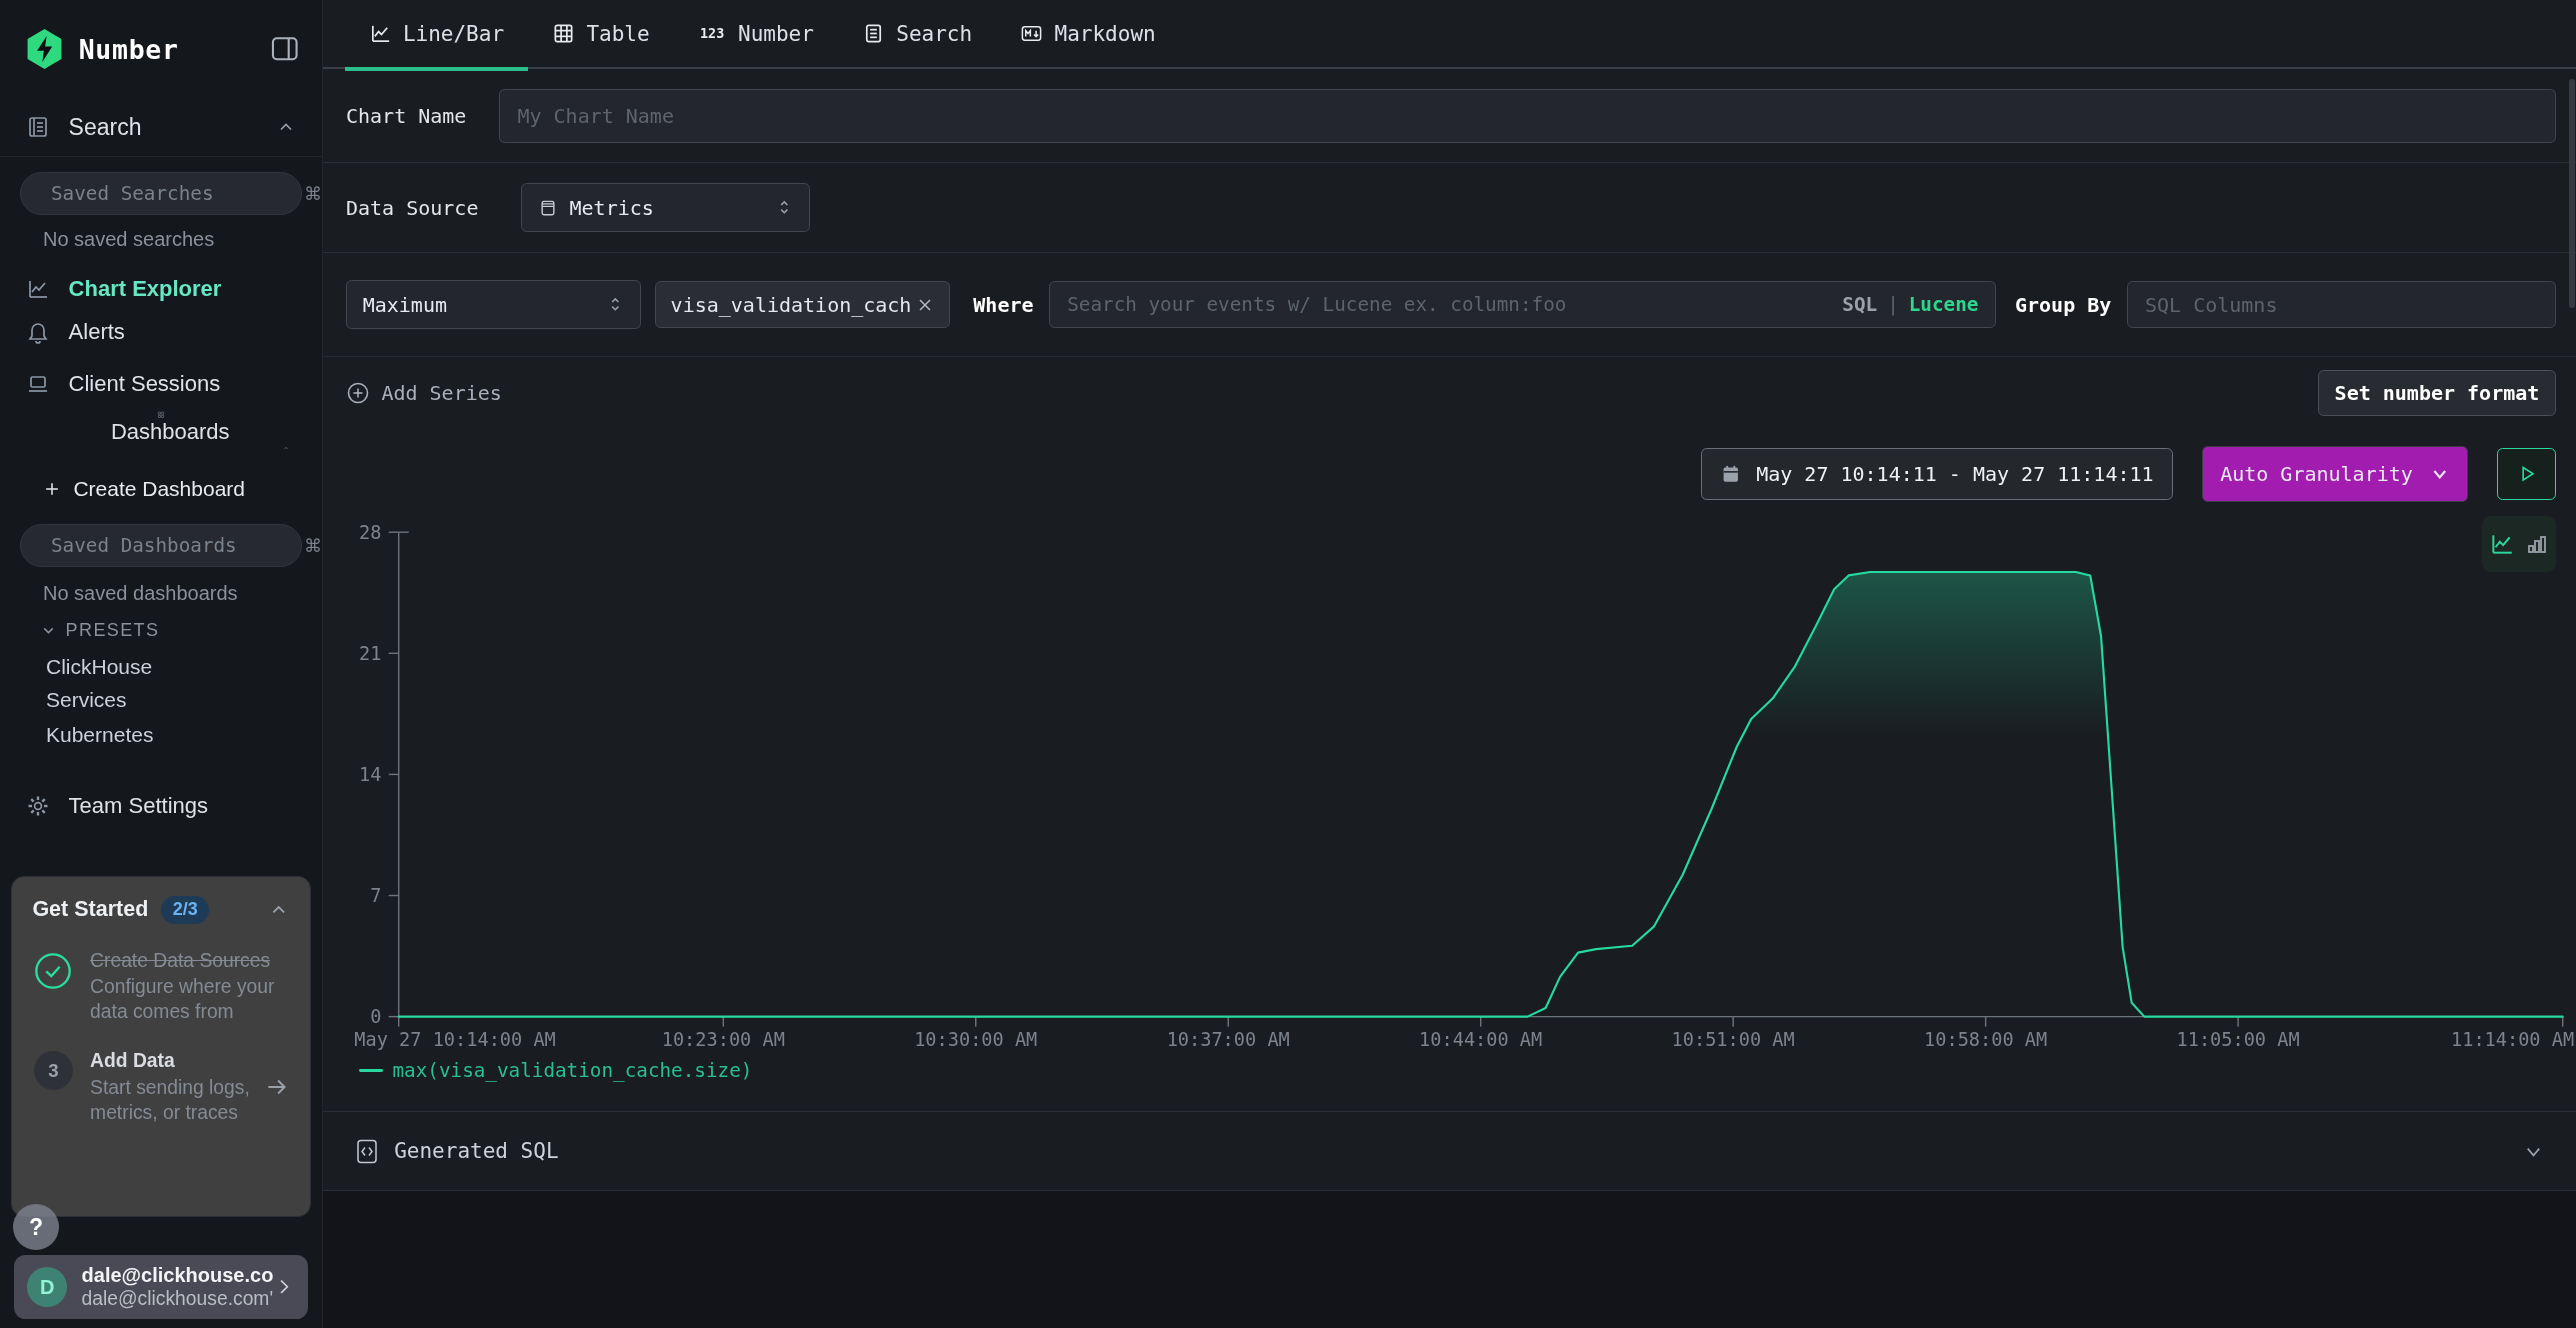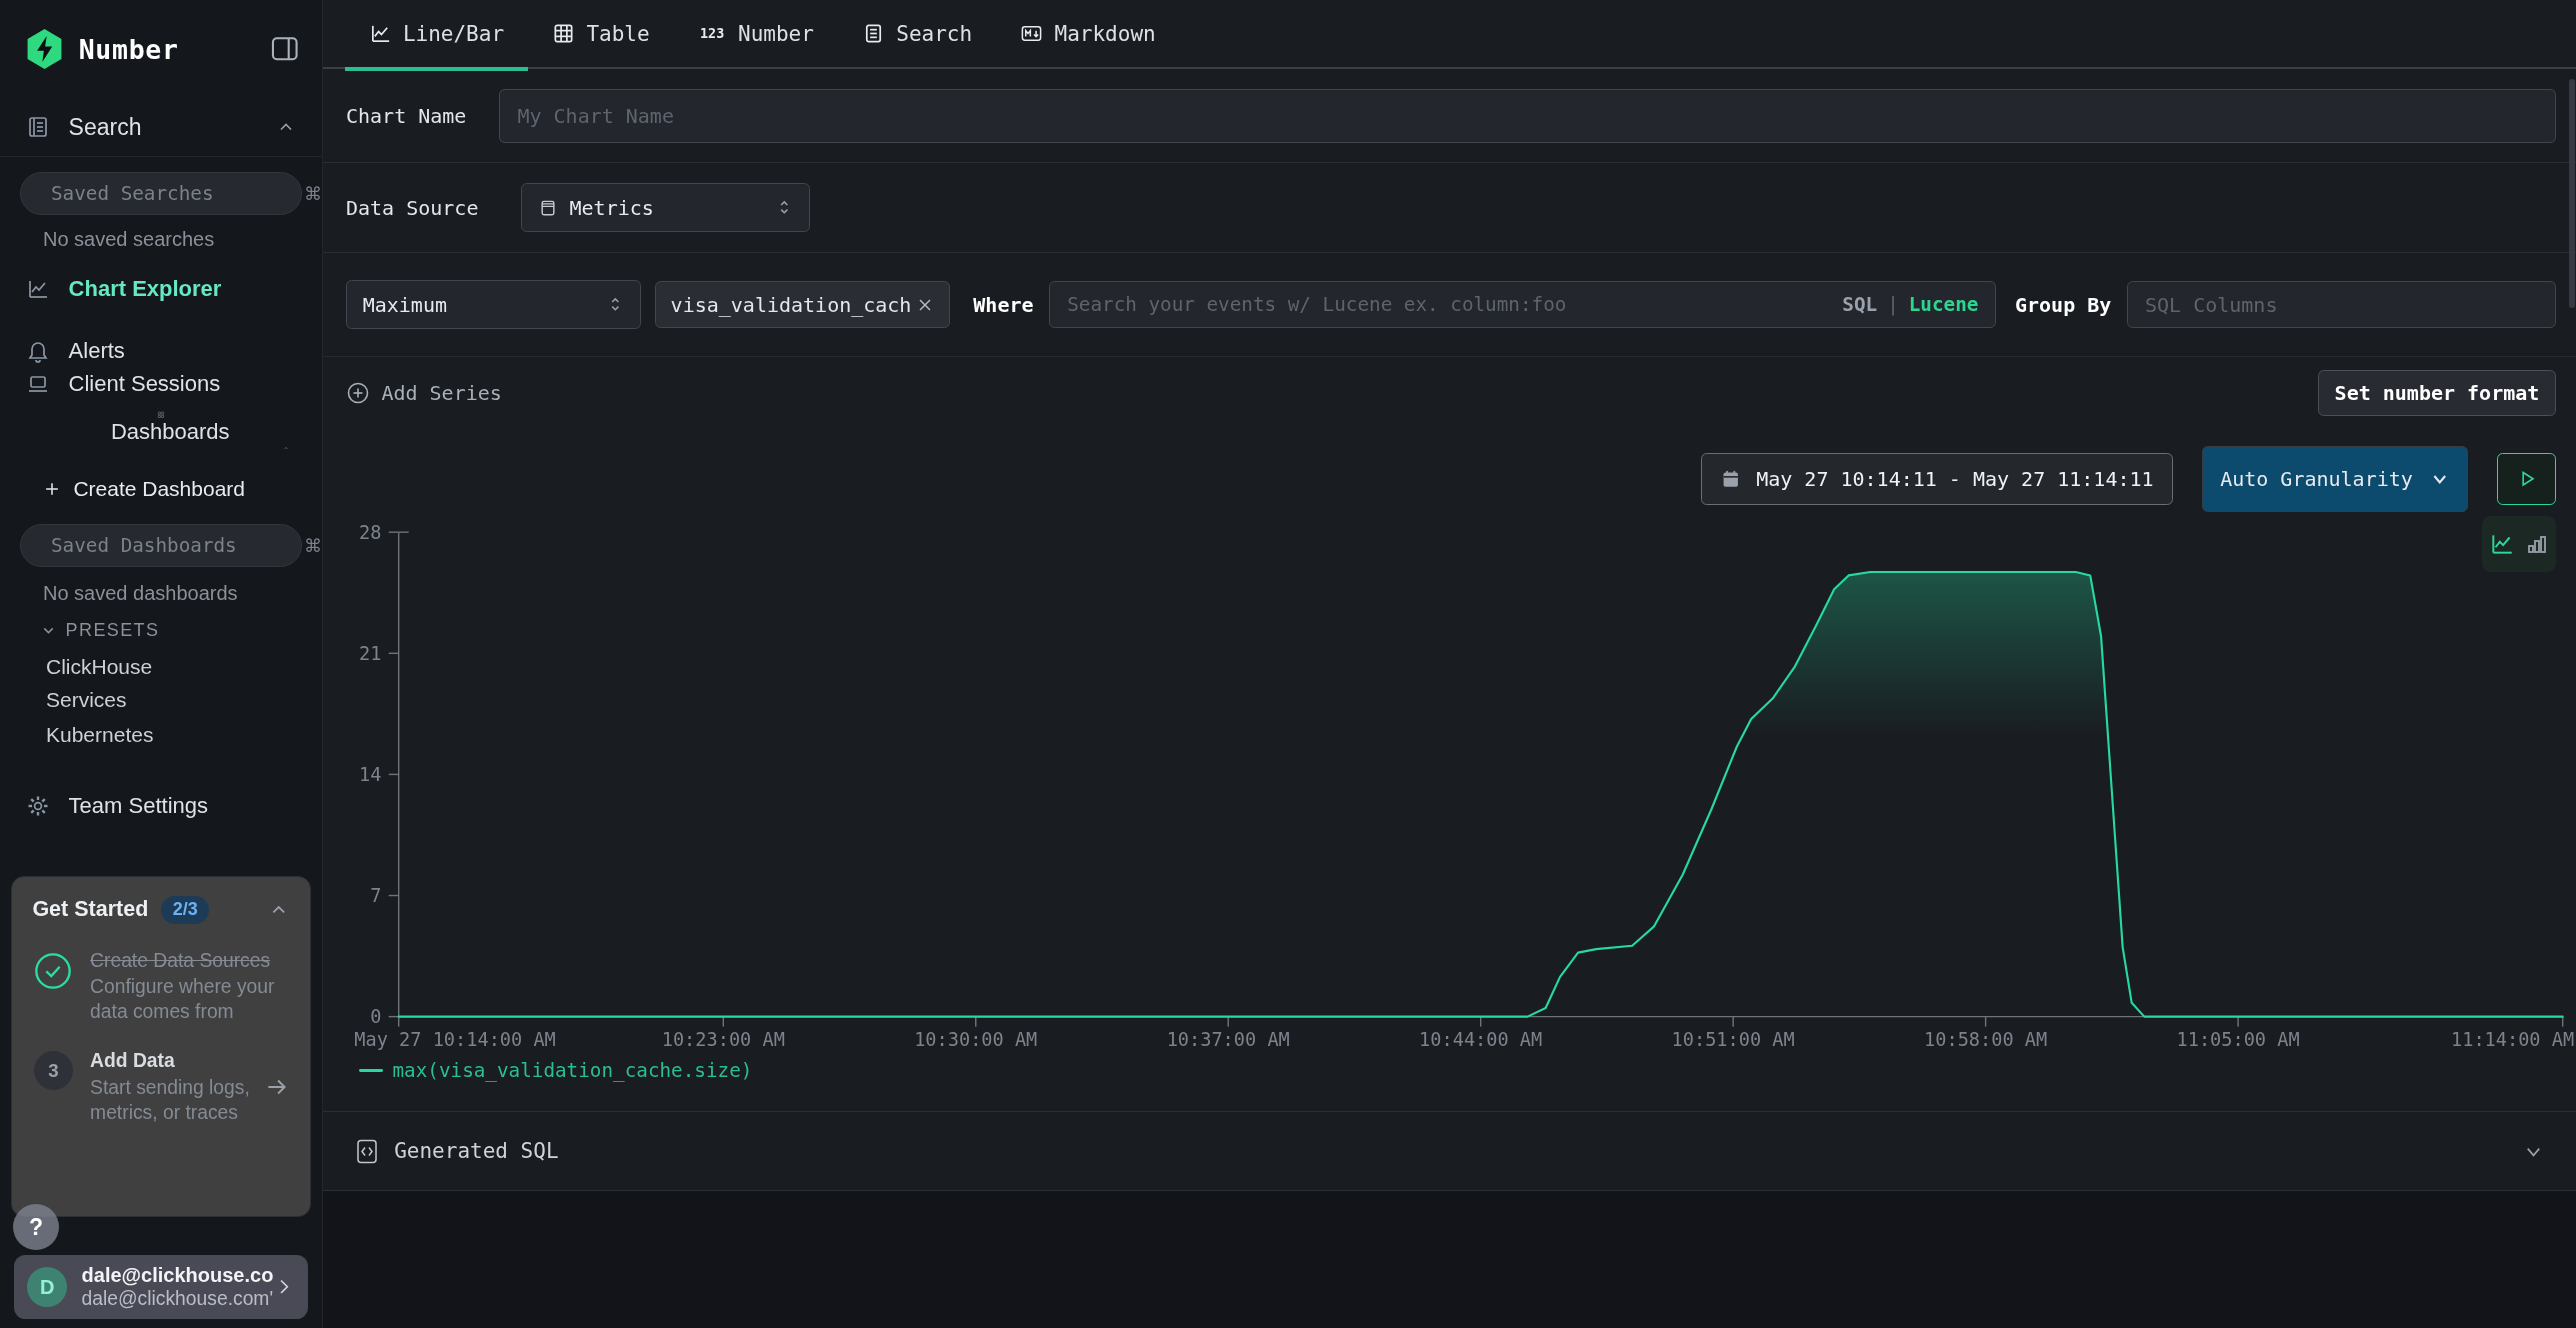--- a/index.html
+++ b/index.html
@@ -146,21 +146,21 @@
   }
 
   .chart-area { position:absolute; left:4px; right:0; top:429px; height:681px; }
   .chart-controls { position:absolute; right:20px; top:17px; display:flex; gap:29px; align-items:center; }
   .date-range {
     height:52px; background:#24272c; border:1.4px solid #6a6f77; border-radius:5.7px;
     display:flex; align-items:center; gap:14.3px; padding:0 18.6px; cursor:pointer;
     font-family:"DejaVu Sans Mono",monospace; font-size:20px; color:#f0f2f4;
   }
   .granularity {
-    height:66px; background:#0c4a6e; border:1.4px solid #383d44; border-radius:5.7px;
+    height:56px; background:#a21caf; border:1.4px solid #383d44; border-radius:5.7px;
     display:flex; align-items:center; gap:15.7px; padding:0 17px; cursor:pointer;
     font-family:"DejaVu Sans Mono",monospace; font-size:20px; color:#e7eaee;
   }
   .play-btn { width:59px; height:52px; border:1.4px solid #2bd99e; border-radius:5.7px; background:#16201c;
     display:flex; align-items:center; justify-content:center; cursor:pointer; }
   .charttype-toggle { position:absolute; right:20px; top:87px; width:74px; height:56px;
     background:#1c2824; border-radius:8.6px; display:flex; align-items:center; justify-content:center; gap:10px; }
   .charttype-toggle .ct { cursor:pointer; display:flex; }
 
   #chart-svg { position:absolute; left:0; top:86px; }
@@ -222,21 +222,21 @@
 
   <div class="side-row active" style="top:269px;">
     <svg width="24" height="24" viewBox="0 0 24 24" fill="none" stroke="#8b97a7" stroke-width="1.7">
       <line x1="4" y1="4" x2="4" y2="20"></line>
         <line x1="4" y1="20" x2="21" y2="20"></line>
       <polyline points="6,15 10,10 13,13 19,6"></polyline>
     </svg>
     <span class="lbl">Chart Explorer</span>
   </div>
 
-  <div class="side-row" style="top:331px;">
+  <div class="side-row" style="top:312px;">
     <svg width="24" height="24" viewBox="0 0 24 24" fill="none" stroke="#8b97a7" stroke-width="1.7">
       <path d="M6 16 V10 a6 6 0 0 1 12 0 V16 l2 3 H4 Z"></path>
         <path d="M10 21 a2 2 0 0 0 4 0"></path>
     </svg>
     <span class="lbl">Alerts</span>
   </div>
 
   <div class="side-row" style="top:364px;">
     <svg width="24" height="24" viewBox="0 0 24 24" fill="none" stroke="#8b97a7" stroke-width="1.7">
       <rect x="5" y="5" width="14" height="10" rx="1.5"></rect>

